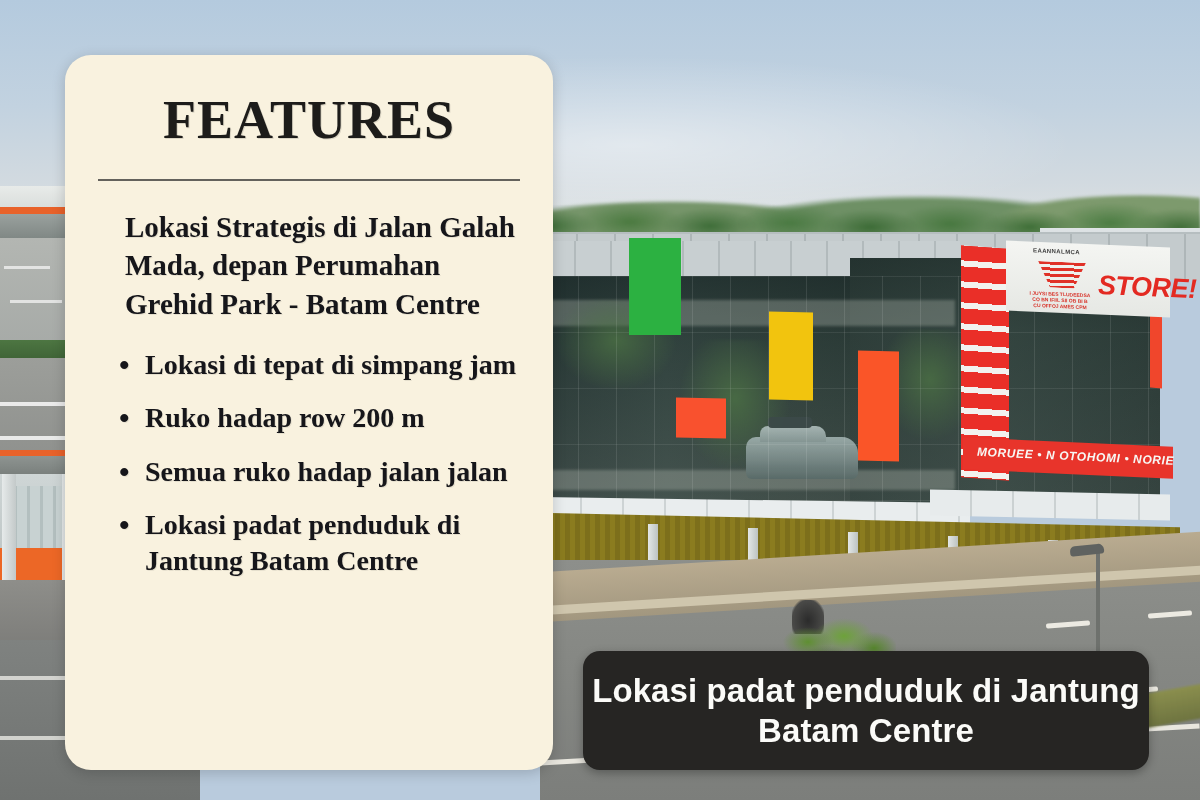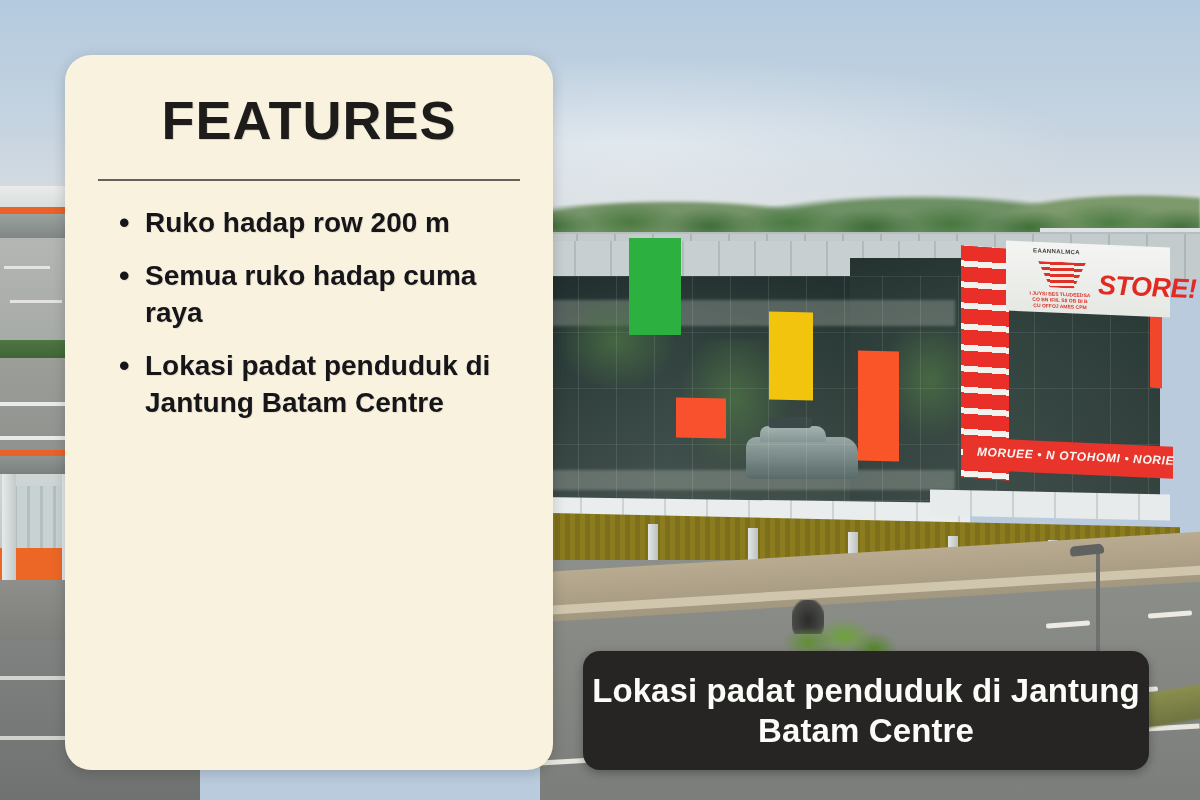--- a/index.html
+++ b/index.html
@@ -282,20 +282,21 @@
       radial-gradient(ellipse 32px 22px at 96px 30px,#58882e,rgba(88,136,46,0) 74%),
       radial-gradient(ellipse 36px 22px at 48px 44px,#4e7c29,rgba(78,124,41,0) 76%);
   }
 
   
   #features-card {
     position:absolute; left:65px; top:55px; width:488px; height:715px;
     background:#f9f2df; border-radius:26px;
     box-shadow:0 3px 14px rgba(0,0,0,.18);
     padding:38px 30px 0 30px;
+    font-family:Liberation Serif, serif;
   }
   #features-title {
     font-size:54px; font-weight:900; color:#1d1c1a;
     letter-spacing:1px; text-align:center; line-height:1;
     text-shadow:1px 1px 0 rgba(0,0,0,.12);
   }
   #features-divider {
     margin:32px 3px 0 3px; height:2px; background:#4a4945; opacity:.85;
   }
   #features-intro {
@@ -419,22 +420,24 @@
   <div class="grass-verge"></div>
   <div class="lamp-post"></div>
   <div class="lamp-head"></div>
   <div class="motorbike"></div>
   <div class="fg-tree"></div>
 </div>
 
 <div id="features-card">
   <div id="features-title">FEATURES</div>
   <div id="features-divider"></div>
+  <p id="features-intro">Lokasi Strategis di Jalan Galah Mada, depan Perumahan Grehid Park - Batam Centre</p>
   <ul id="features-list">
+    <li>Lokasi di tepat di simpang jam</li>
     <li>Ruko hadap row 200 m</li>
-    <li>Semua ruko hadap cuma raya</li>
+    <li>Semua ruko hadap jalan jalan</li>
     <li>Lokasi padat penduduk di Jantung Batam Centre</li>
   </ul>
 </div>
 
 <div id="caption-box">
   <div id="caption-text">Lokasi padat penduduk di Jantung Batam Centre</div>
 </div>
 
 </body></html>

